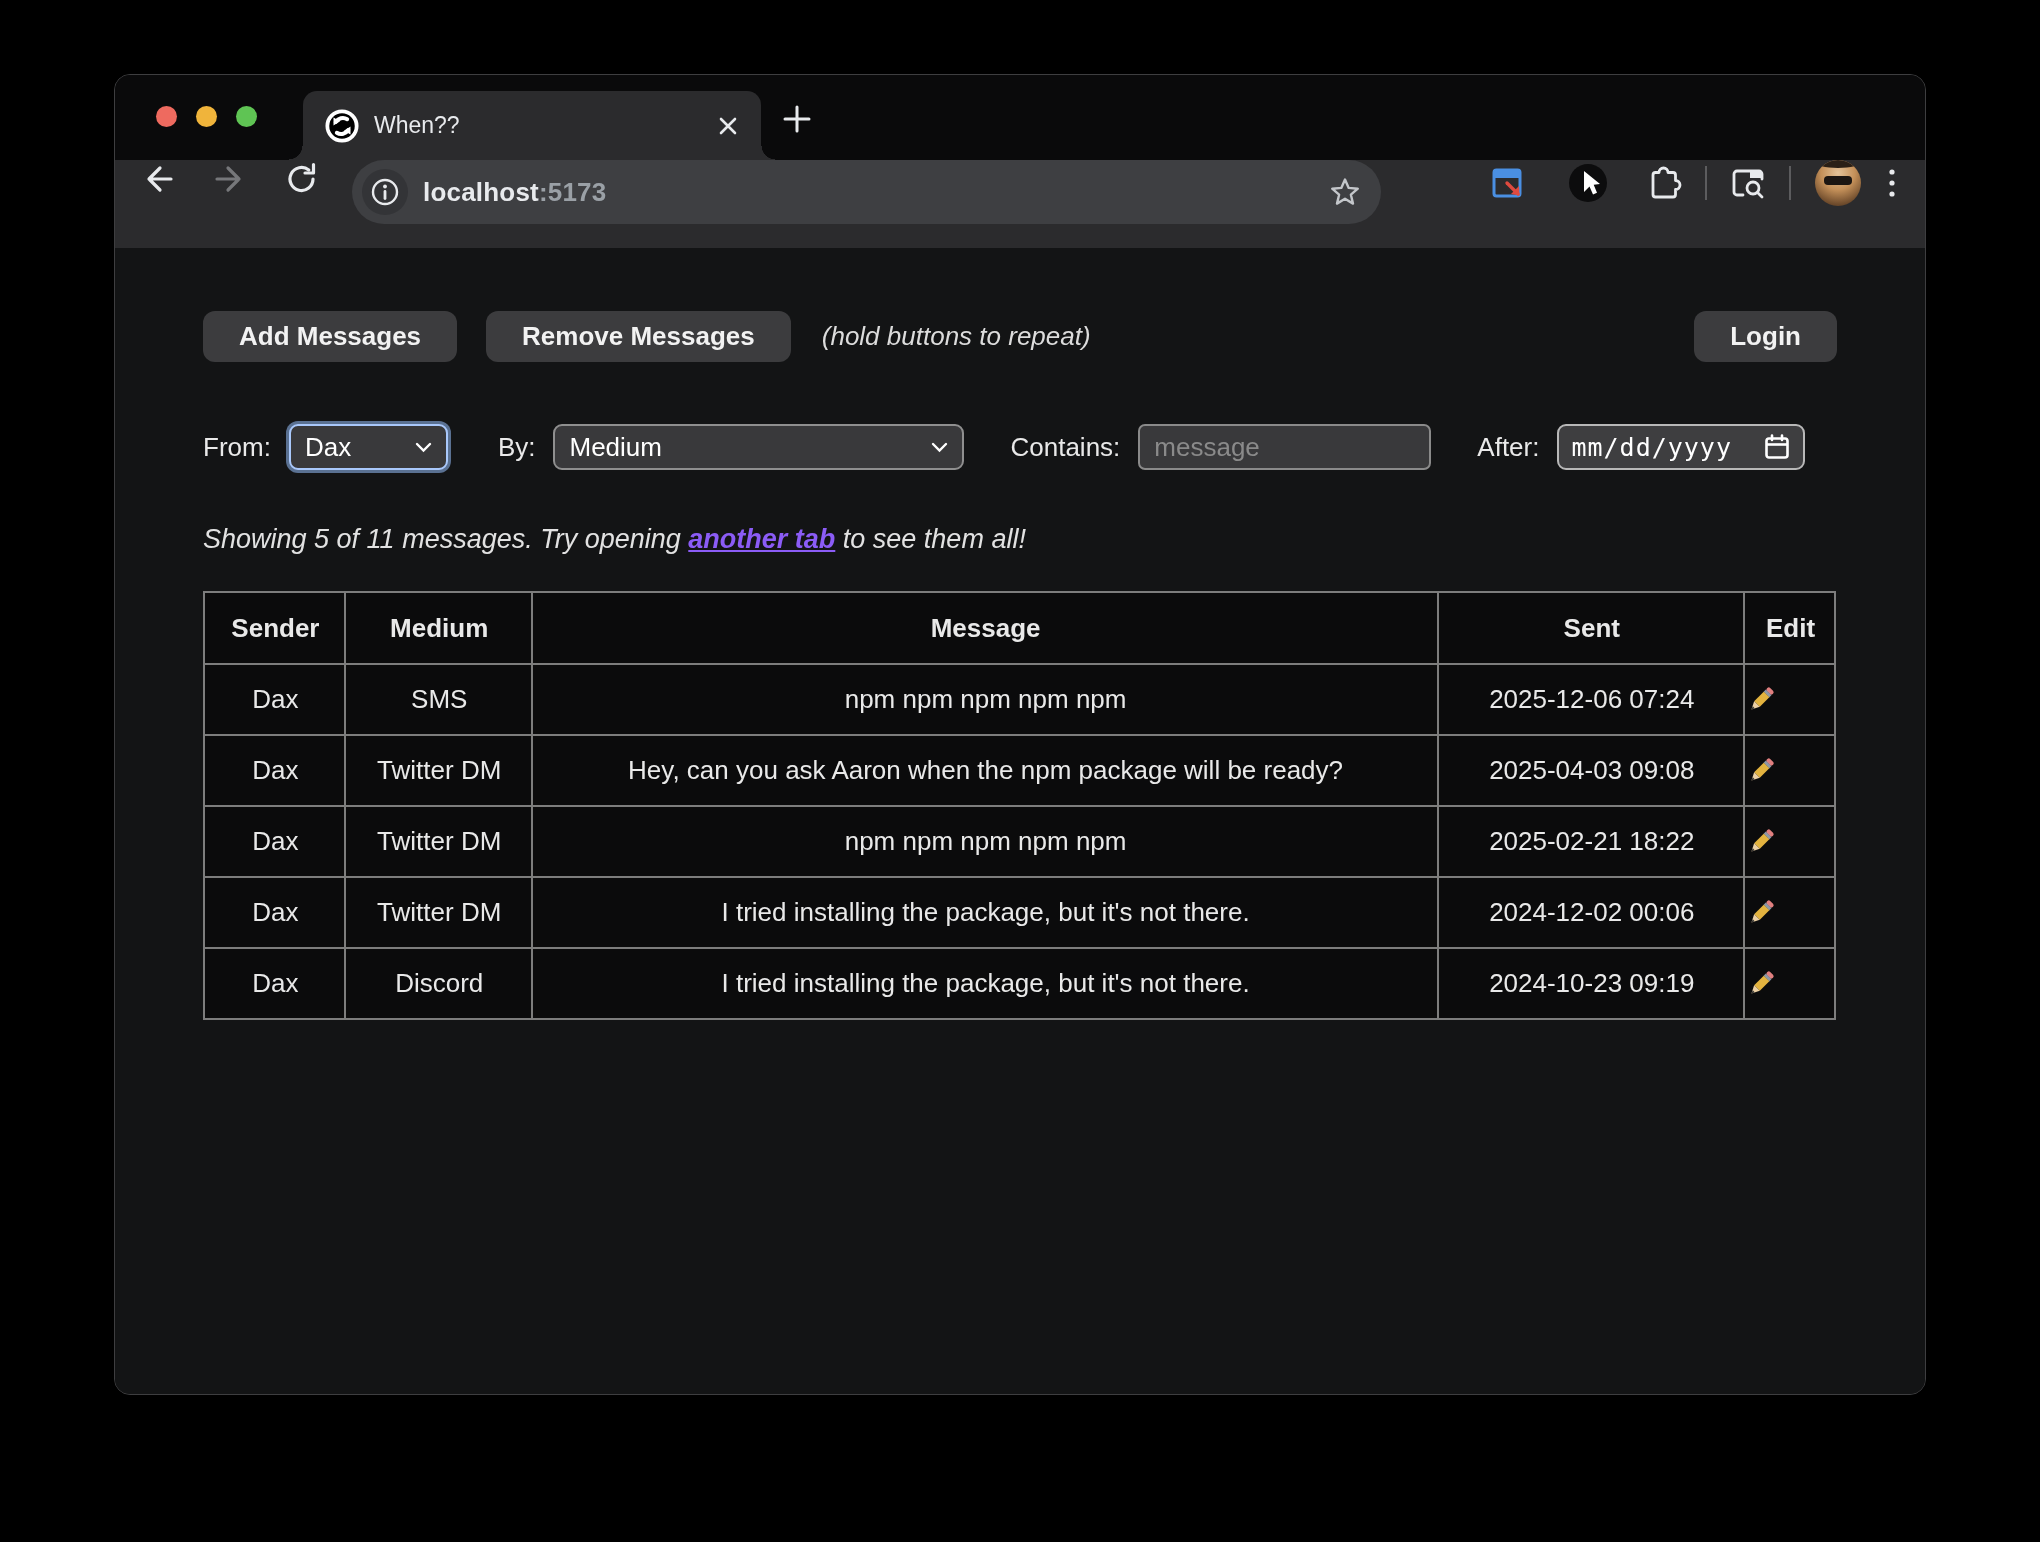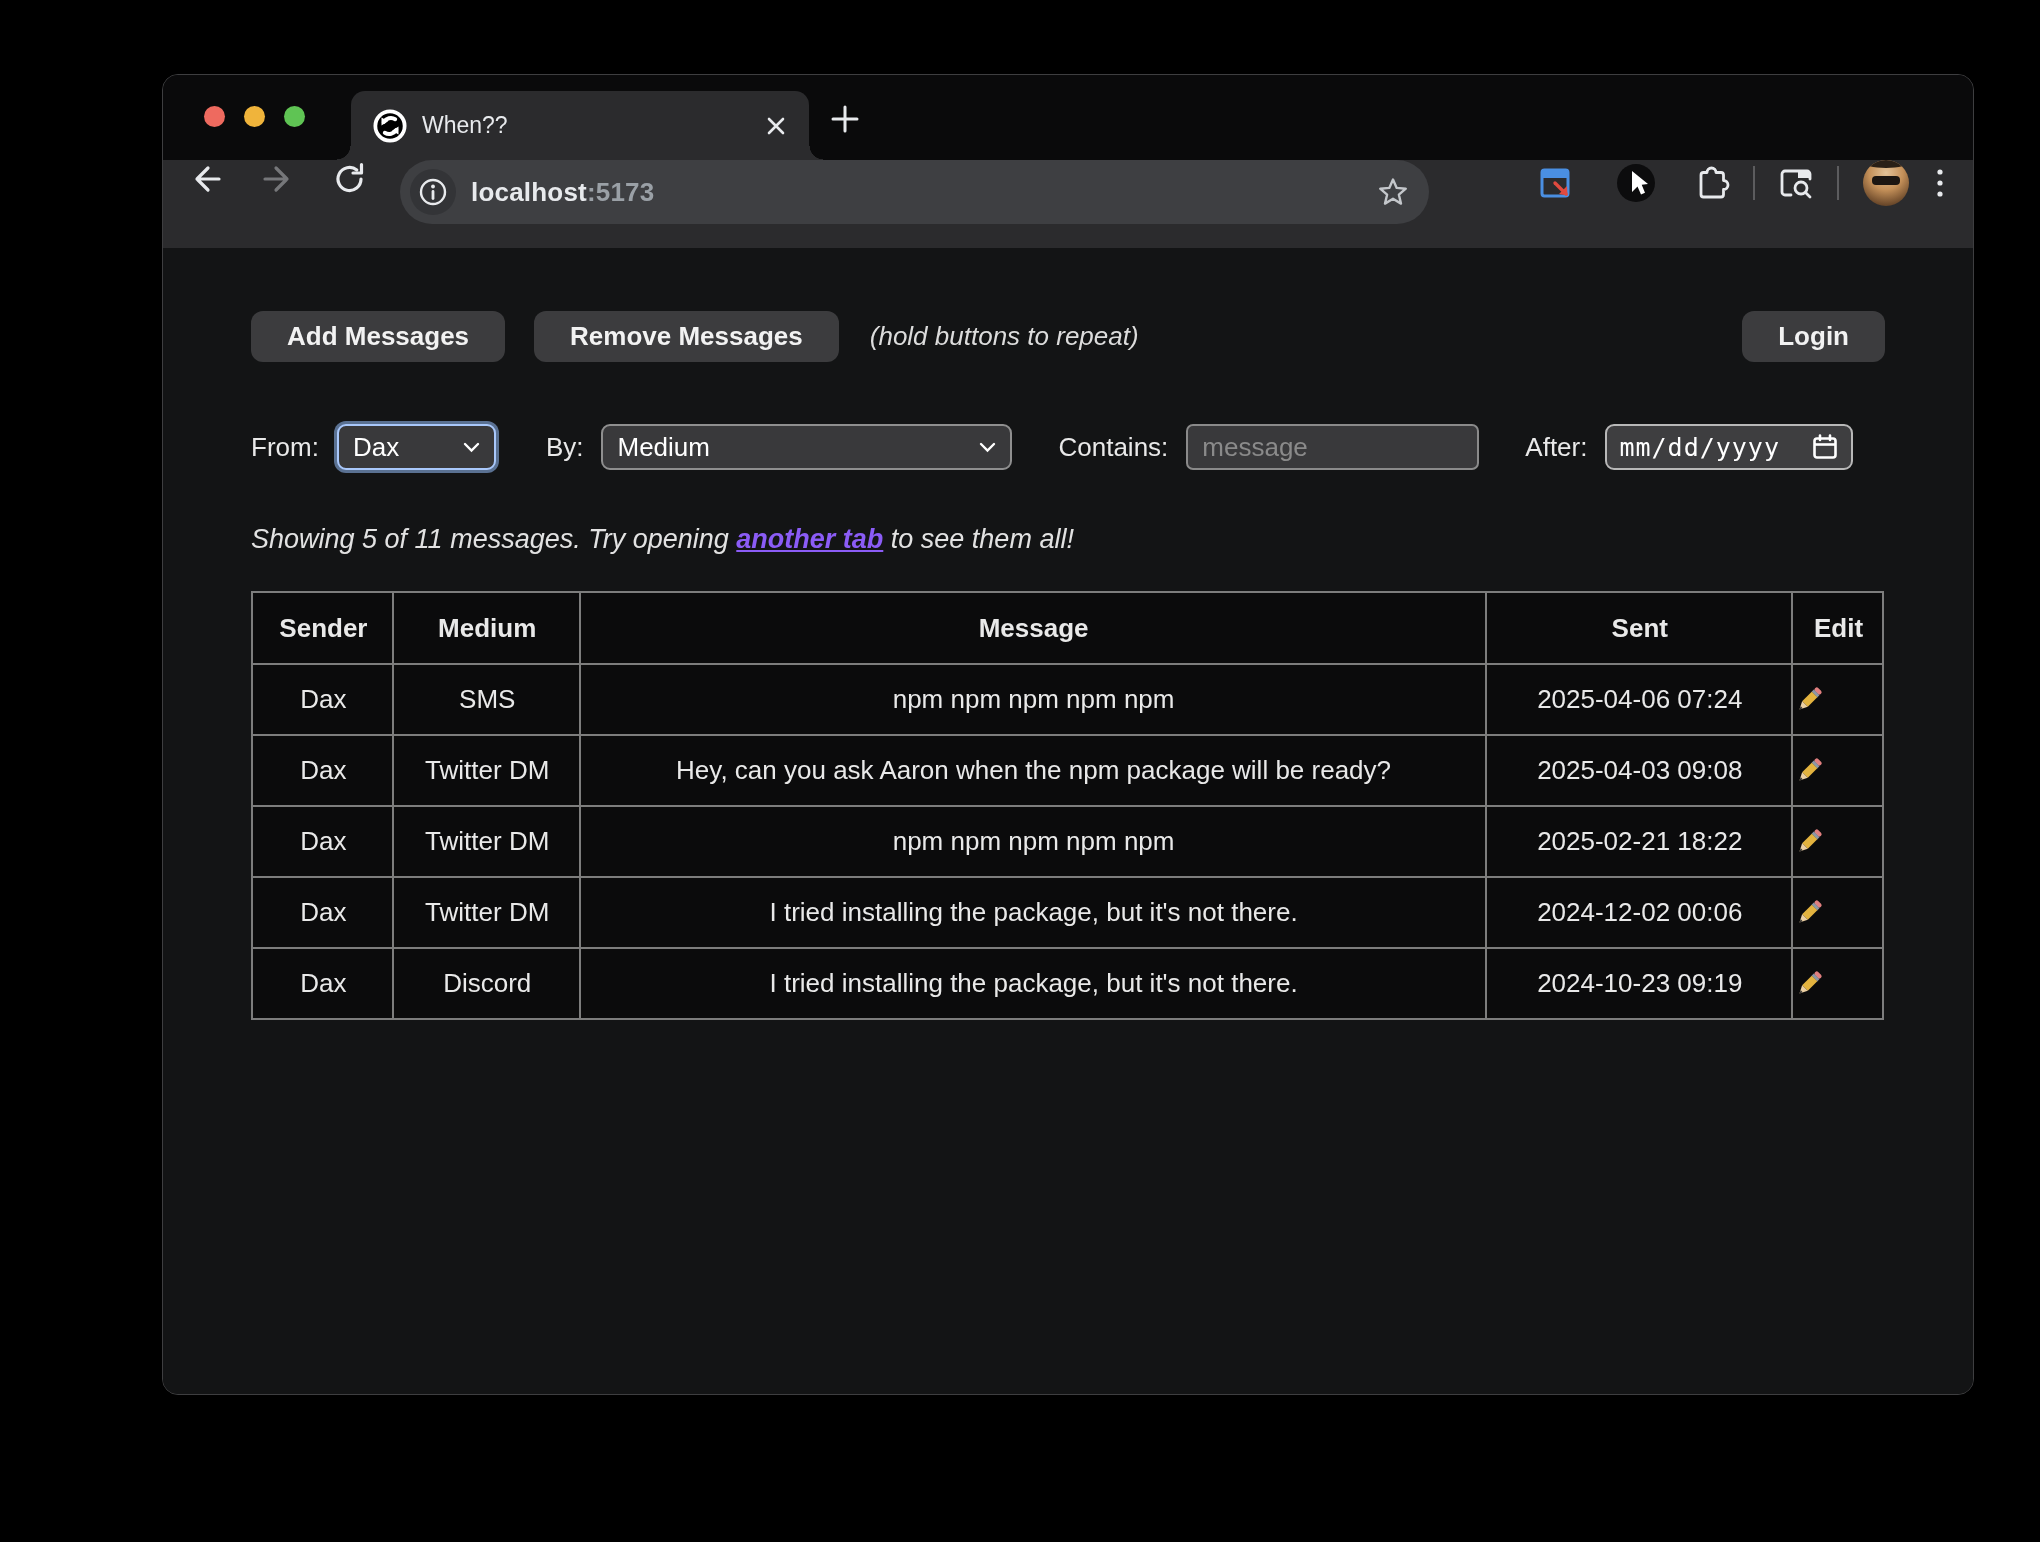--- a/index.html
+++ b/index.html
@@ -1,19 +1,19 @@
 <!DOCTYPE html>
 <html><head>
 <meta charset="utf-8">
 <style>
   * { margin:0; padding:0; box-sizing:border-box; }
   html,body { width:2040px; height:1542px; background:#000; font-family:"Liberation Sans", sans-serif; }
   .window { position:absolute; left:114px; top:74px; width:1812px; height:1321px;
             border:1px solid #3e3e40; border-radius:16px; overflow:hidden;
-            display:flex; flex-direction:column; background:#131415;margin-left:48px; }
+            display:flex; flex-direction:column; background:#131415; }
 
   
   .tabstrip { position:relative; height:85px; background:#0a0a0b; flex:0 0 auto; }
   .traffic { position:absolute; left:41px; top:31px; display:flex; gap:19px; }
   .traffic span { width:21px; height:21px; border-radius:50%; }
   .light-red { background:#ee6a5f; }
   .light-yellow { background:#f0b43b; }
   .light-green { background:#5fc454; }
   .tab { position:absolute; left:188px; top:16px; width:458px; height:69px; background:#2b2b2d;
          border-radius:14px 14px 0 0; display:flex; align-items:center; padding:0 18px 0 22px; }
@@ -246,21 +246,21 @@
           <th>Message</th>
           <th>Sent</th>
           <th>Edit</th>
         </tr>
       </thead>
       <tbody id="rows-body">
       <tr>
         <td>Dax</td>
         <td>SMS</td>
         <td>npm npm npm npm npm</td>
-        <td>2025-04-06 07:24</td>
+        <td>2025-12-06 07:24</td>
         <td class="col-edit">
           <svg class="pencil" width="32" height="32" viewBox="0 0 32 32">
             <g transform="rotate(45 16 16)">
               <rect x="12" y="1" width="8" height="4.5" rx="2" fill="#e07f7f"></rect>
               <rect x="12" y="5.2" width="8" height="3.2" fill="#8d97a5"></rect>
               <rect x="12" y="8.2" width="8" height="13.5" fill="#e3b33f"></rect>
               <path d="M12 21.7 H20 L16 29.5 Z" fill="#ecd0a4"></path>
               <path d="M14.7 26.3 L17.3 26.3 L16 29.5 Z" fill="#2f2f2f"></path>
             </g>
           </svg>

